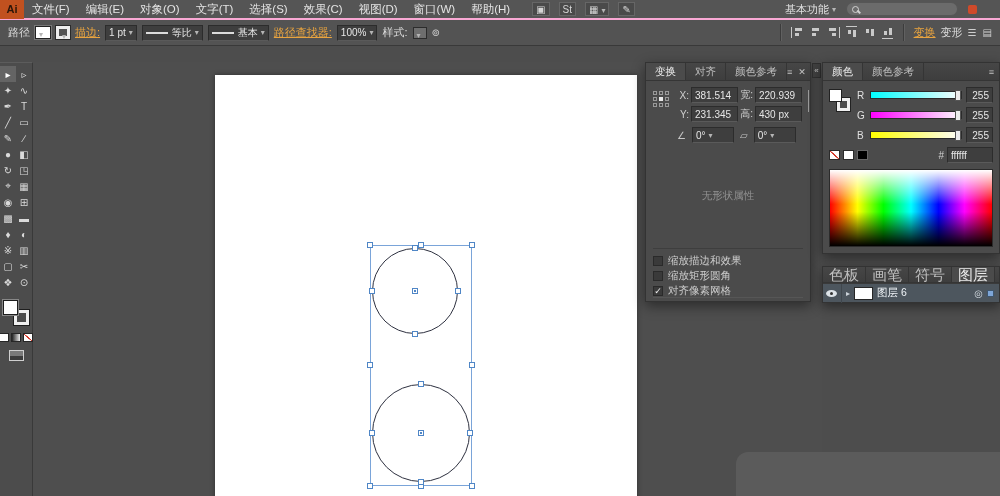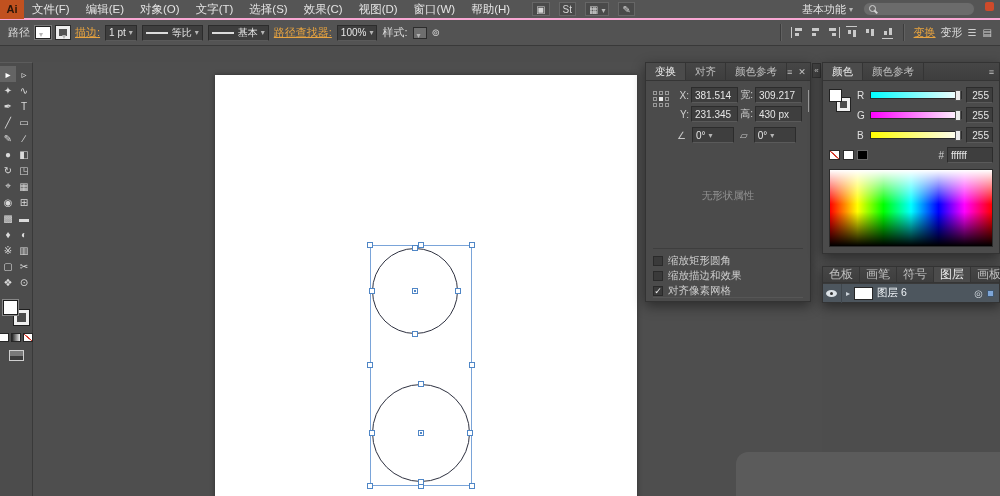--- a/index.html
+++ b/index.html
@@ -6,21 +6,21 @@
   html,body{width:1000px;height:496px;overflow:hidden}
   body{background:#4d4d4d;font-family:"Liberation Sans","DejaVu Sans",sans-serif}
   #root{position:relative;width:1000px;height:496px;font-size:11px;color:#d8d8d8}
 
   
   #menubar{position:absolute;left:0;top:0;width:1000px;height:20px;background:#555;border-bottom:2px solid #f9a8d4;display:flex;align-items:center}
   #ai-logo{width:24px;height:20px;background:#c1511f;color:#2a1509;font-weight:bold;font-size:11px;display:flex;align-items:center;justify-content:center}
   .menu-item{padding:0 8px;font-size:11.5px;color:#e3e3e3;height:20px;line-height:20px;cursor:default}
   .mb-icons{display:flex;align-items:center;gap:9px;margin-left:14px}
   .mb-icon{font-size:10px;color:#d5d5d5;background:#4a4a4a;border:1px solid #666;padding:0 3px;height:14px;line-height:13px}
-  #mb-right{margin-left:auto;display:flex;gap:10px;padding-right:6px}
+  #mb-right{margin-left:auto;display:flex;align-items:center;gap:10px;padding-right:23px}
   #workspace-btn{font-size:11px;color:#e0e0e0;display:flex;align-items:center}
   #searchbox{width:112px;height:14px;border-radius:7px;background:#6b6b6b;border:1px solid #565656;display:flex;align-items:center}
   .mag{width:7px;height:7px;border:1.5px solid #d2d2d2;border-radius:50%;position:relative;margin:0 5px}
   .mag::after{content:"";position:absolute;width:4px;height:1.5px;background:#d2d2d2;transform:rotate(45deg);right:-3px;bottom:-1px}
   #app-badge{width:9px;height:9px;background:#cf4a2a;border-radius:2px}
 
   
   #controlbar{position:absolute;left:0;top:20px;width:1000px;height:26px;background:#535353;border-bottom:1px solid #393939;display:flex;align-items:center;gap:5px;padding:0 8px}
   .cb-label{font-size:11px;color:#dcdcdc;white-space:nowrap}
   .link{color:#e9a43f;text-decoration:underline;font-size:11px;white-space:nowrap}
@@ -120,21 +120,21 @@
   .m-black{background:#000;border-color:#666}
   .hexlbl{margin-left:auto;font-size:10px;color:#cfcfcf}
   .hexfld{width:46px}
   #spectrum{flex:1;margin-top:6px;border:1px solid #2b2b2b;
     background:linear-gradient(to bottom,#fff 0%,rgba(255,255,255,0) 45%,rgba(0,0,0,0) 55%,#000 100%),
     linear-gradient(to right,#f00 0%,#ff0 17%,#0f0 33%,#0ff 50%,#00f 67%,#f0f 83%,#f00 100%)}
 
   
   #layers-panel{left:822px;top:266px;width:178px;height:37px}
   #layers-panel .p-header{height:16px}
-  #layers-panel .p-tab{line-height:15px;padding:0 6px;font-size:12px}
+  #layers-panel .p-tab{line-height:15px;padding:0 6px;font-size:15px}
   #layer-row{height:19px;background:#4d565e;display:flex;align-items:center;gap:4px;padding:0 3px;border-top:1px solid #3a3a3a}
   .eye{width:11px;height:7px;border-radius:50%;background:#dde3e8;position:relative}
   .eye::after{content:"";position:absolute;width:3px;height:3px;background:#333;border-radius:50%;left:4px;top:2px}
   .lr-div{width:1px;height:19px;background:#40474d}
   .disc{font-size:8px;color:#cfd6dd}
   .thumb{width:19px;height:13px;background:#fff;border:1px solid #272727}
   .lname{font-size:10.5px;color:#eef2f6}
   .target{margin-left:auto;font-size:10px;color:#cfd6dd}
   .selchip{width:7px;height:7px;background:#7ea6d8;border:1px solid #3f566e;margin-right:2px}
 
@@ -303,43 +303,43 @@
             <span class="on"></span>
             <span></span>
           <span></span>
             <span></span>
             <span></span>
         </span>
         <div class="tp-grid">
           <span class="tp-lbl">X:</span>
           <span class="fld tp-fld">381.514</span>
           <span class="tp-lbl">宽:</span>
-          <span class="fld tp-fld">309.217</span>
+          <span class="fld tp-fld">220.939</span>
           <span class="tp-lbl">Y:</span>
           <span class="fld tp-fld">231.345</span>
           <span class="tp-lbl">高:</span>
           <span class="fld tp-fld">430 px</span>
         </div>
         <span class="chain"></span>
       </div>
       <div class="tp-angles">
         <span class="tp-ico">∠</span>
         <span class="fld dd" style="width:42px">0°</span>
         <span class="tp-ico">▱</span>
         <span class="fld dd" style="width:42px">0°</span>
       </div>
       <div class="tp-empty">无形状属性</div>
       <div class="tp-checks">
         <div class="chkrow">
           <span class="chk"></span>
-          <span>缩放矩形圆角</span>
+          <span>缩放描边和效果</span>
         </div>
         <div class="chkrow">
           <span class="chk"></span>
-          <span>缩放描边和效果</span>
+          <span>缩放矩形圆角</span>
         </div>
         <div class="chkrow">
           <span class="chk">✓</span>
           <span>对齐像素网格</span>
         </div>
       </div>
     </div>
   </div>
 
   <div id="dock-collapse">«</div>

